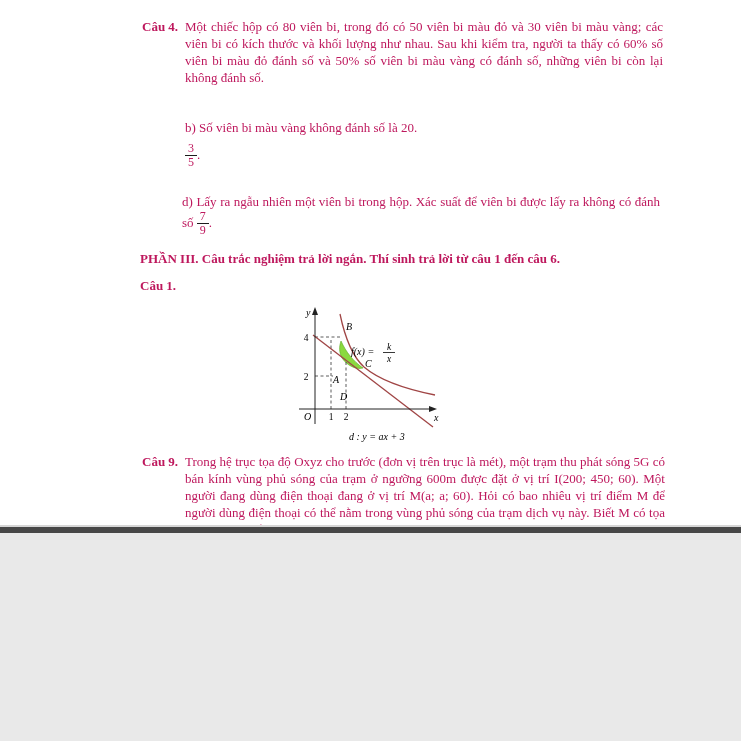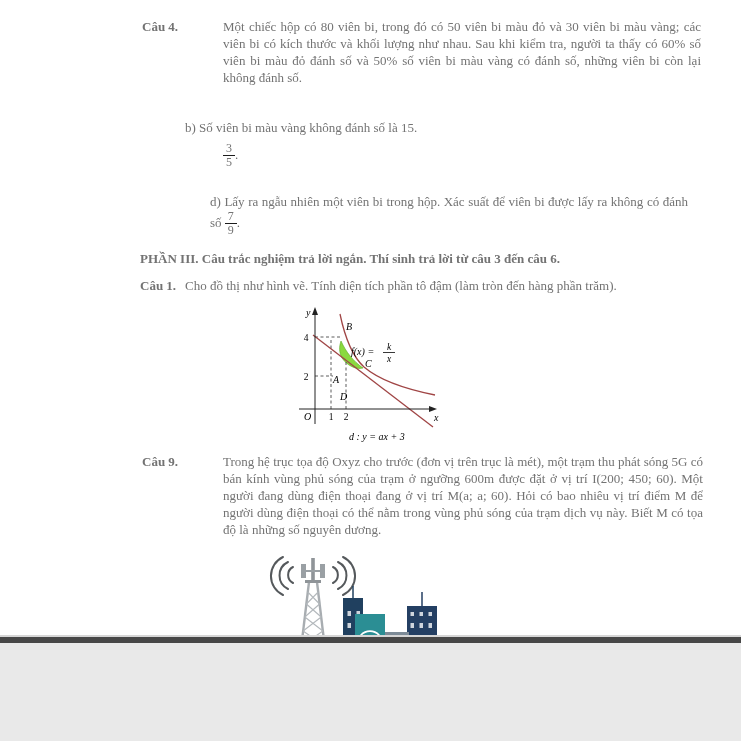--- a/index.html
+++ b/index.html
@@ -1,54 +1,53 @@
 <!DOCTYPE html>
 <html><head>
 <meta charset="utf-8">
 <style>
   html,body{margin:0;padding:0;background:#e9e9e9;}
   .page{
-    position:relative;width:741px;height:643px;background:#ffffff;
+    position:relative;width:741px;height:533px;background:#ffffff;
     font-family:"Liberation Serif","DejaVu Serif",serif;
-    font-size:13px;line-height:17px;color:#737373;overflow:hidden;
+    font-size:13px;line-height:17px;color:#be185d;overflow:hidden;
     margin:0 auto;
   }
   .abs{position:absolute;}
   .bold{font-weight:bold;}
-  .just{text-align:justify;margin-left:38px;}
+  .just{text-align:justify;}
   .frac{display:inline-block;vertical-align:-0.62em;text-align:center;line-height:1.08;font-size:12px;}
   .frac .num{display:block;border-bottom:1px solid #1c1c1c;padding:0 3px;}
   .frac .den{display:block;padding:0 3px;}
   .pagenum{font-size:12px;}
   .bottom-bar{position:absolute;left:0;right:0;bottom:0;height:6px;background:#474747;border-top:2px solid #d6d6d6;}
   svg text{font-family:"Liberation Serif","DejaVu Serif",serif;}
   .it{font-style:italic;}
 </style>
 </head>
 <body>
 
 <div class="page">
 
   <div class="abs bold" style="left:142px;top:18px">Câu 4.</div>
   <div class="abs just" style="left:185px;top:18px;width:478px">Một chiếc hộp có 80 viên bi, trong đó có 50 viên bi màu đỏ và 30 viên bi màu vàng; các viên bi có kích thước và khối lượng như nhau. Sau khi kiểm tra, người ta thấy có 60% số viên bi màu đỏ đánh số và 50% số viên bi màu vàng có đánh số, những viên bi còn lại không đánh số.</div>
 
-  <div class="abs" style="left:185px;top:119px">b) Số viên bi màu vàng không đánh số là 15.</div>
+  <div class="abs" style="left:185px;top:119px">b) Số viên bi màu vàng không đánh số là 20.</div>
 
   <div class="abs just" style="left:185px;top:142px;width:478px">
     <span class="frac"><span class="num">3</span><span class="den">5</span></span><span>.</span>
   </div>
 
-  <div class="abs just" style="left:172px;top:193px;width:478px">
+  <div class="abs just" style="left:182px;top:193px;width:478px">
     <span>d) Lấy ra ngẫu nhiên một viên bi trong hộp. Xác suất để viên bi được lấy ra không có đánh số </span><span class="frac"><span class="num">7</span><span class="den">9</span></span><span>.</span>
   </div>
 
-  <div class="abs bold" style="left:140px;top:250px;width:540px">PHẦN III. Câu trắc nghiệm trả lời ngắn. Thí sinh trả lời từ câu 3 đến câu 6.</div>
+  <div class="abs bold" style="left:140px;top:250px;width:540px">PHẦN III. Câu trắc nghiệm trả lời ngắn. Thí sinh trả lời từ câu 1 đến câu 6.</div>
 
   <div class="abs bold" style="left:140px;top:277px">Câu 1.</div>
-  <div class="abs" style="left:185px;top:277px;width:480px">Cho đồ thị như hình vẽ. Tính diện tích phần tô đậm (làm tròn đến hàng phần trăm).</div>
 
   <svg class="abs" style="left:293px;top:304px" width="152" height="146" viewBox="0 0 152 146">
 
     <path d="M48,37 C53,48 60,57 70,64 C62,66 54,61 49,54 C46,48 46,43 48,37 Z" fill="#8ad93e" stroke="#5aa722" stroke-width="0.6"></path>
 
     <g stroke="#333" stroke-width="0.8" stroke-dasharray="3,2.5" fill="none">
       <path d="M22,33 H48"></path>
       <path d="M22,72 H40"></path>
       <path d="M38,105 V36"></path>
       <path d="M53,105 V58"></path>

